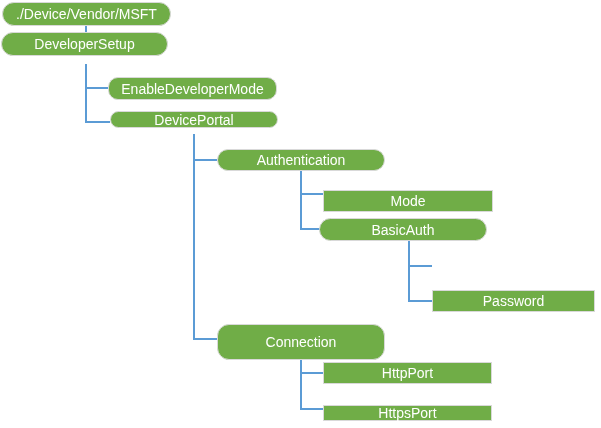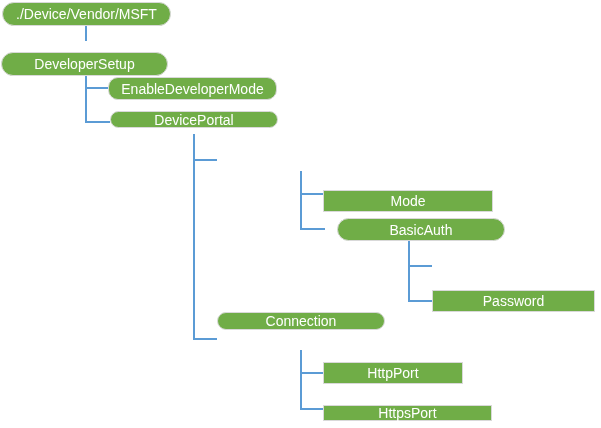--- a/index.html
+++ b/index.html
@@ -58,33 +58,34 @@
   <div class="conn" style="left:408px; top:241px; width:2px;  height:61px;"></div>
   <div class="conn" style="left:408px; top:265px; width:24px; height:2px;"></div>
   <div class="conn" style="left:408px; top:300px; width:24px; height:2px;"></div>
 
   <div class="conn" style="left:300px; top:350px; width:2px;  height:60px;"></div>
   <div class="conn" style="left:300px; top:372px; width:23px; height:2px;"></div>
   <div class="conn" style="left:300px; top:408px; width:23px; height:2px;"></div>
 
   <div class="node pill" style="left:2px;   top:2px;   width:169px; height:24px;">./Device/Vendor/MSFT</div>
 
-  <div class="node pill" style="left:1px;   top:52px;  width:167px; height:24px;">DeveloperSetup</div>
+  <div class="node pill" style="left:1px;   top:32px;  width:167px; height:24px;">DeveloperSetup</div>
 
   <div class="node rect" style="left:108px; top:77px;  width:169px; height:23px;border-radius:10px;">EnableDeveloperMode</div>
 
   <div class="node pill" style="left:110px; top:111px; width:168px; height:17px;">DevicePortal</div>
 
+  <div class="node pill" style="left:217px; top:149px; width:168px; height:22px;">Authentication</div>
 
   <div class="node rect" style="left:323px; top:190px; width:170px; height:22px;">Mode</div>
 
-  <div class="node pill" style="left:337px; top:218px; width:168px; height:23px;">BasicAuth</div>
+  <div class="node pill" style="left:319px; top:218px; width:168px; height:23px;">BasicAuth</div>
 
 
   <div class="node rect" style="left:432px; top:290px; width:163px; height:22px;">Password</div>
 
-  <div class="node pill" style="left:217px; top:312px; width:168px; height:18px;">Connection</div>
+  <div class="node pill" style="left:217px; top:324px; width:168px; height:36px;">Connection</div>
 
-  <div class="node rect" style="left:323px; top:362px; width:140px; height:22px;">HttpPort</div>
+  <div class="node rect" style="left:323px; top:362px; width:169px; height:22px;">HttpPort</div>
 
   <div class="node rect" style="left:323px; top:405px; width:169px; height:16px;">HttpsPort</div>
 
 </div>
 
 </body></html>

